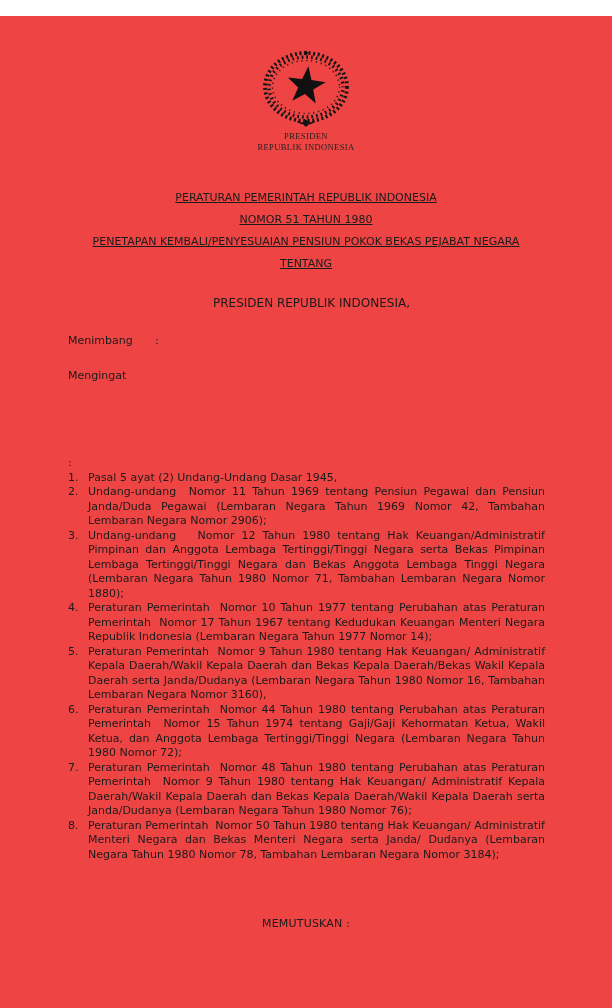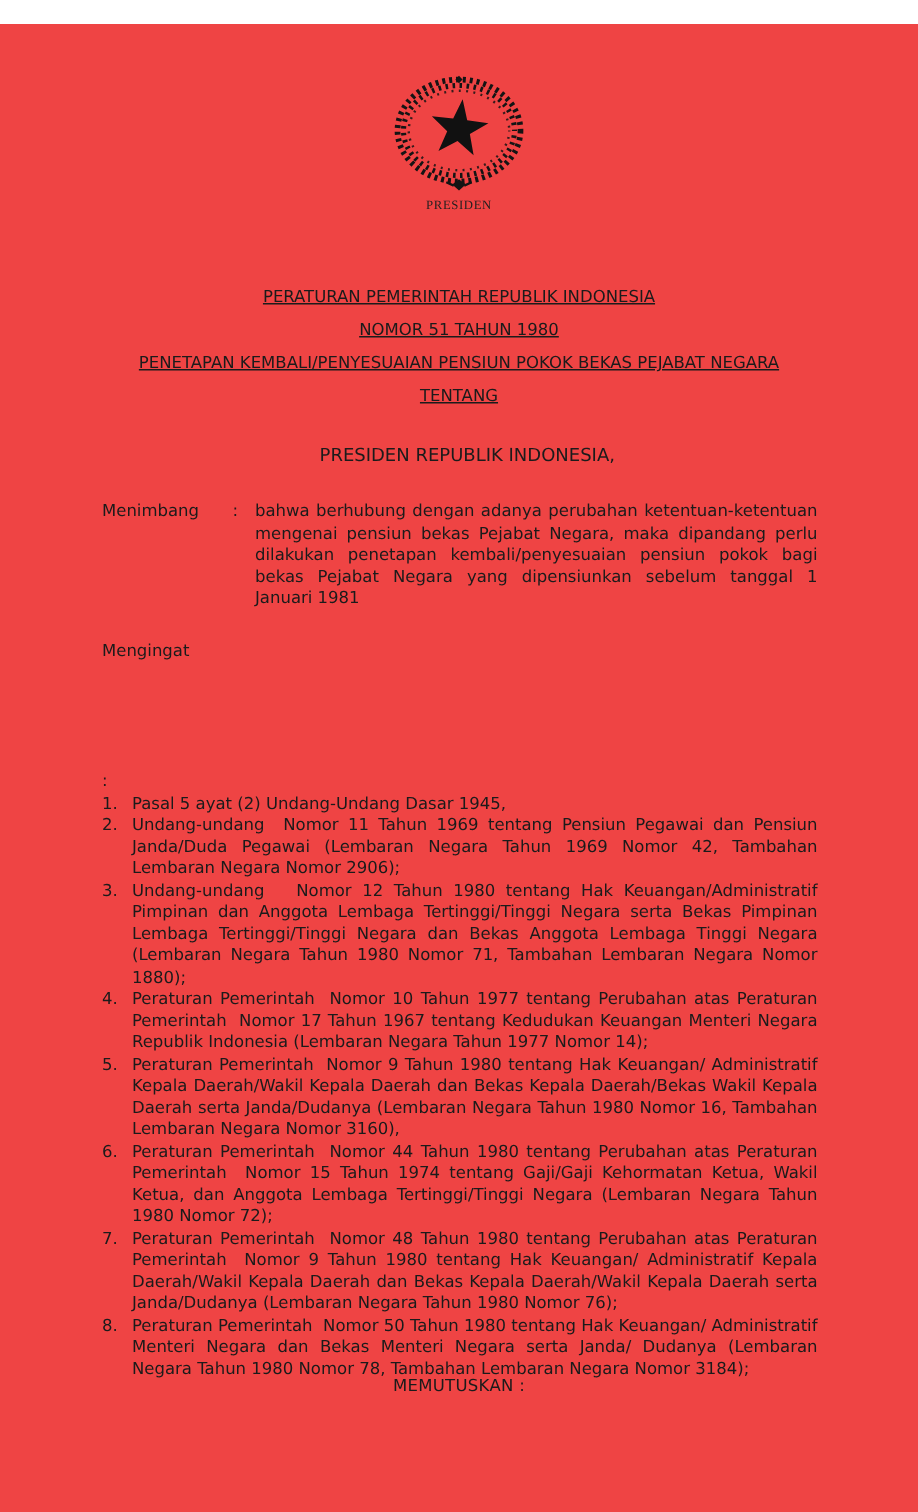--- a/index.html
+++ b/index.html
@@ -93,38 +93,38 @@
 
       <path d="M46 1.5 l2.4 2.5 -2.4 2.5 -2.4 -2.5 z" fill="#141414"></path>
 
       <polygon points="46,17 50.7,30.5 65,30.8 53.6,39.5 57.8,53.2 46,45 34.2,53.2 38.4,39.5 27,30.8 41.3,30.5" fill="#111111" transform="rotate(7 46 37)"></polygon>
 
       <path d="M46 70.5 l4.5 3.5 -4.5 4 -4.5 -4 z" fill="#141414"></path>
       <path d="M37.5 72.5 l5 2.2 M54.5 72.5 l-5 2.2" stroke="#141414" stroke-width="1.6" fill="none"></path>
     </svg>
     <div class="emblem-caption">
       <div>PRESIDEN</div>
+      <div>REPUBLIK INDONESIA</div>
     </div>
   </header>
 
   <section class="title-block">
     <div>PERATURAN PEMERINTAH REPUBLIK INDONESIA</div>
     <div>NOMOR 51 TAHUN 1980</div>
     <div>PENETAPAN KEMBALI/PENYESUAIAN PENSIUN POKOK BEKAS PEJABAT NEGARA</div>
     <div>TENTANG</div>
   </section>
 
   <div class="salutation">PRESIDEN REPUBLIK INDONESIA,</div>
 
   <section class="body-block">
 
     <div class="row">
       <div class="row-label">Menimbang</div>
       <div class="row-colon">:</div>
-      <div class="row-content justified">bahwa berhubung dengan adanya perubahan ketentuan-ketentuan mengenai pensiun bekas Pejabat Negara, maka dipandang perlu dilakukan penetapan kembali/penyesuaian pensiun pokok bagi bekas Pejabat Negara yang dipensiunkan sebelum tanggal 1 Januari 1981</div>
     </div>
 
     <div class="row">
       <div class="row-label">Mengingat</div>
       <div class="row-colon">:</div>
       <div class="row-content">
         <ol class="ref-list">
           <li class="list-item">
             <span class="item-num">1.</span>
             <span class="item-text">Pasal 5 ayat (2) Undang-Undang Dasar 1945,</span>

